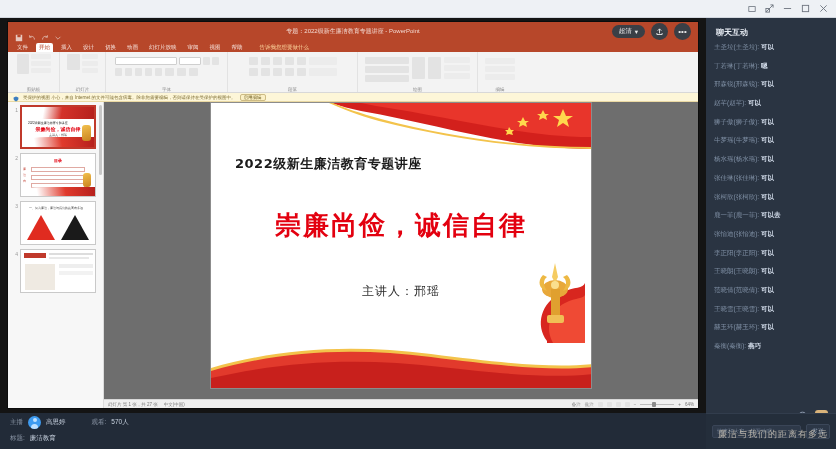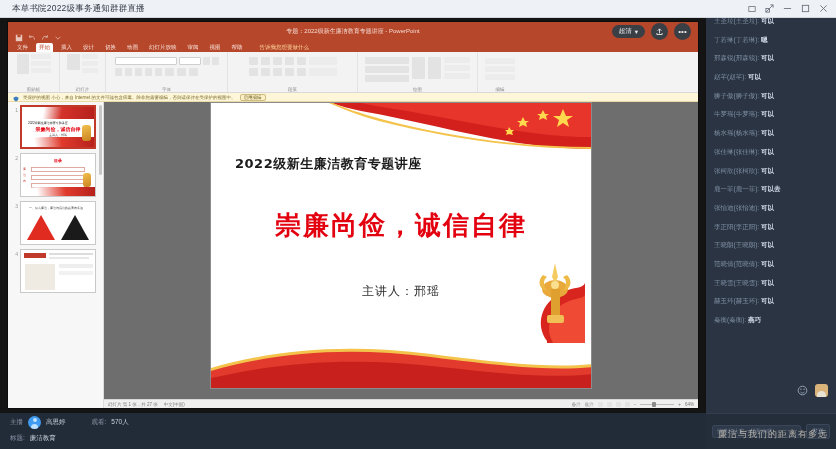--- a/index.html
+++ b/index.html
@@ -129,21 +129,20 @@
   .host-av::before { content:''; position:absolute; left:4.5px; top:2.5px; width:4px; height:4px;
                      background:#bfe0ff; border-radius:50%; }
   .bb-gap { width:16px; }
 </style>
 </head>
 <body>
 
 <div id="app">
 
   <div class="titlebar">
-    <div class="tb-title">本草书院2022级事务通知群群直播</div>
     <div class="tb-ctrls">
       <span class="ic">
         <svg width="8" height="8" viewBox="0 0 10 10">
             <rect x="1" y="2" width="8" height="6" fill="none" stroke="#6d747f" stroke-width="1"></rect>
           </svg>
       </span>
       <span class="ic">
         <svg width="9" height="9" viewBox="0 0 10 10">
             <path d="M1 9 L9 1 M6 1 H9 V4" fill="none" stroke="#6d747f" stroke-width="1"></path>
             <rect x="1" y="5" width="4" height="4" fill="none" stroke="#6d747f" stroke-width="1"></rect>
@@ -444,20 +443,21 @@
             </span>
           <span class="sb">+</span>
           <span class="sb">64%</span>
         </span>
       </div>
 
     </div>
   </div>
 
   <div class="chatpanel">
+    <div class="chat-h">聊天互动</div>
 
     <div class="chat-list">
       <div class="msg"><span class="who">土圣垃(土圣垃):</span> <span class="body">可以</span></div>
       <div class="msg"><span class="who">丁若琳(丁若琳):</span> <span class="body">嗯</span></div>
       <div class="msg"><span class="who">邢森锐(邢森锐):</span> <span class="body">可以</span></div>
       <div class="msg"><span class="who">赵芊(赵芊):</span> <span class="body">可以</span></div>
       <div class="msg"><span class="who">狮子傲(狮子傲):</span> <span class="body">可以</span></div>
       <div class="msg"><span class="who">牛梦瑶(牛梦瑶):</span> <span class="body">可以</span></div>
       <div class="msg"><span class="who">杨水瑶(杨水瑶):</span> <span class="body">可以</span></div>
       <div class="msg"><span class="who">张佳琳(张佳琳):</span> <span class="body">可以</span></div>

